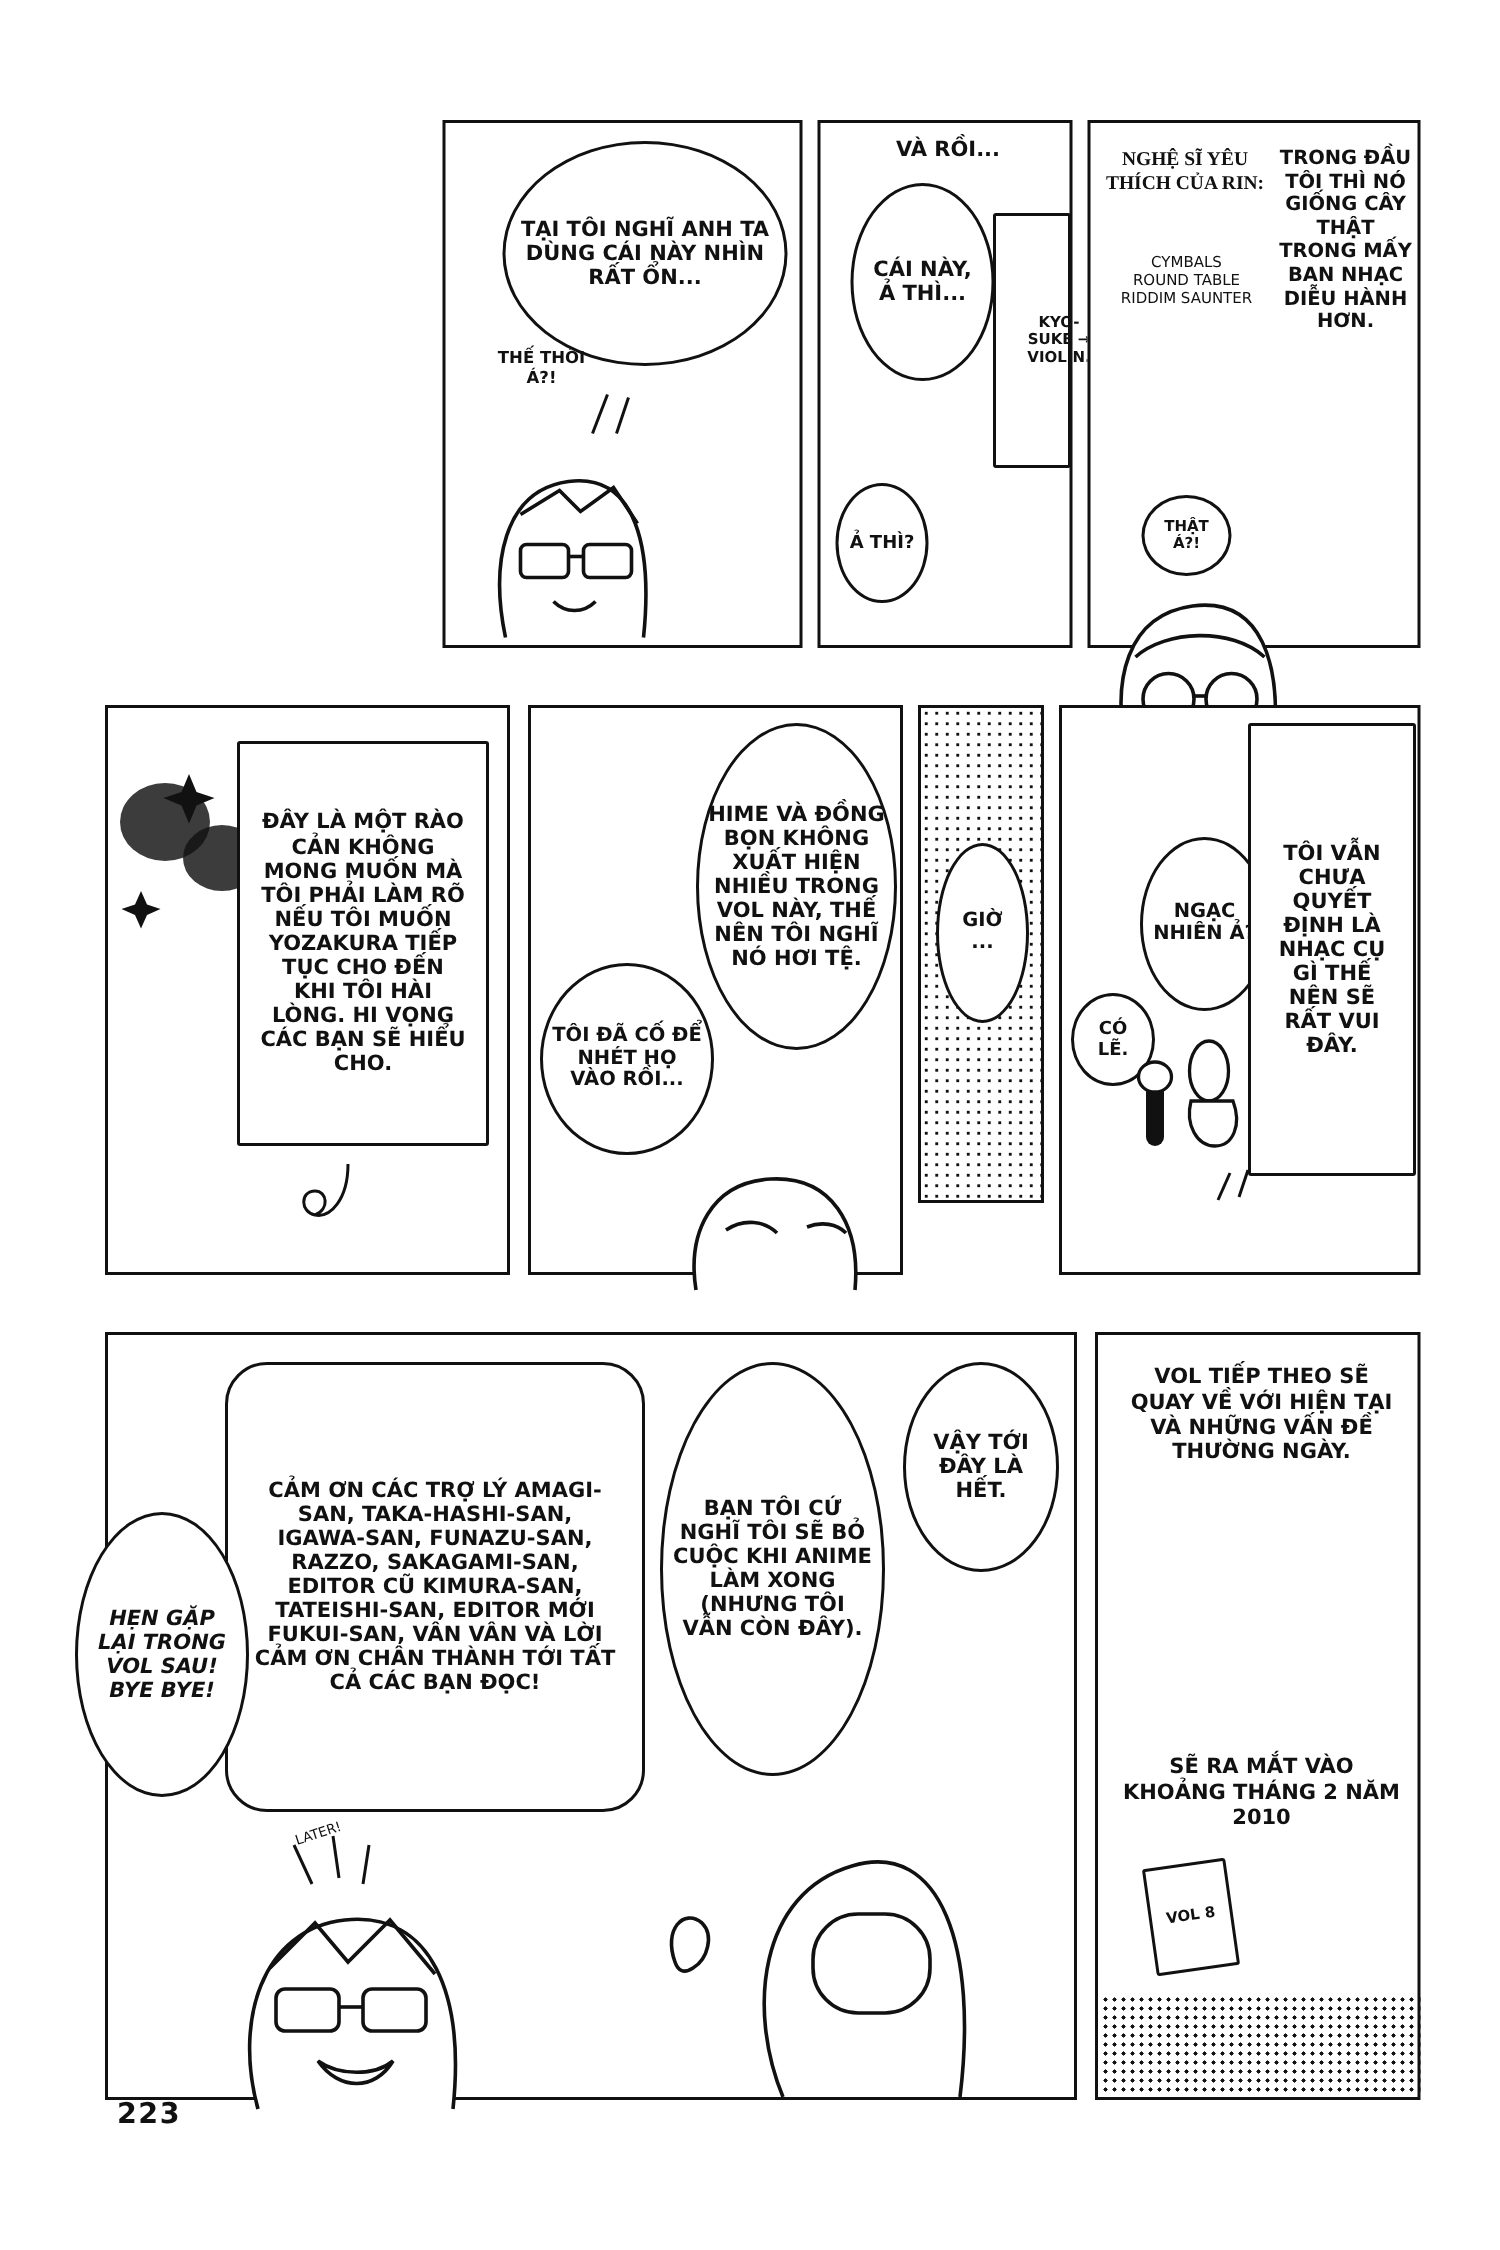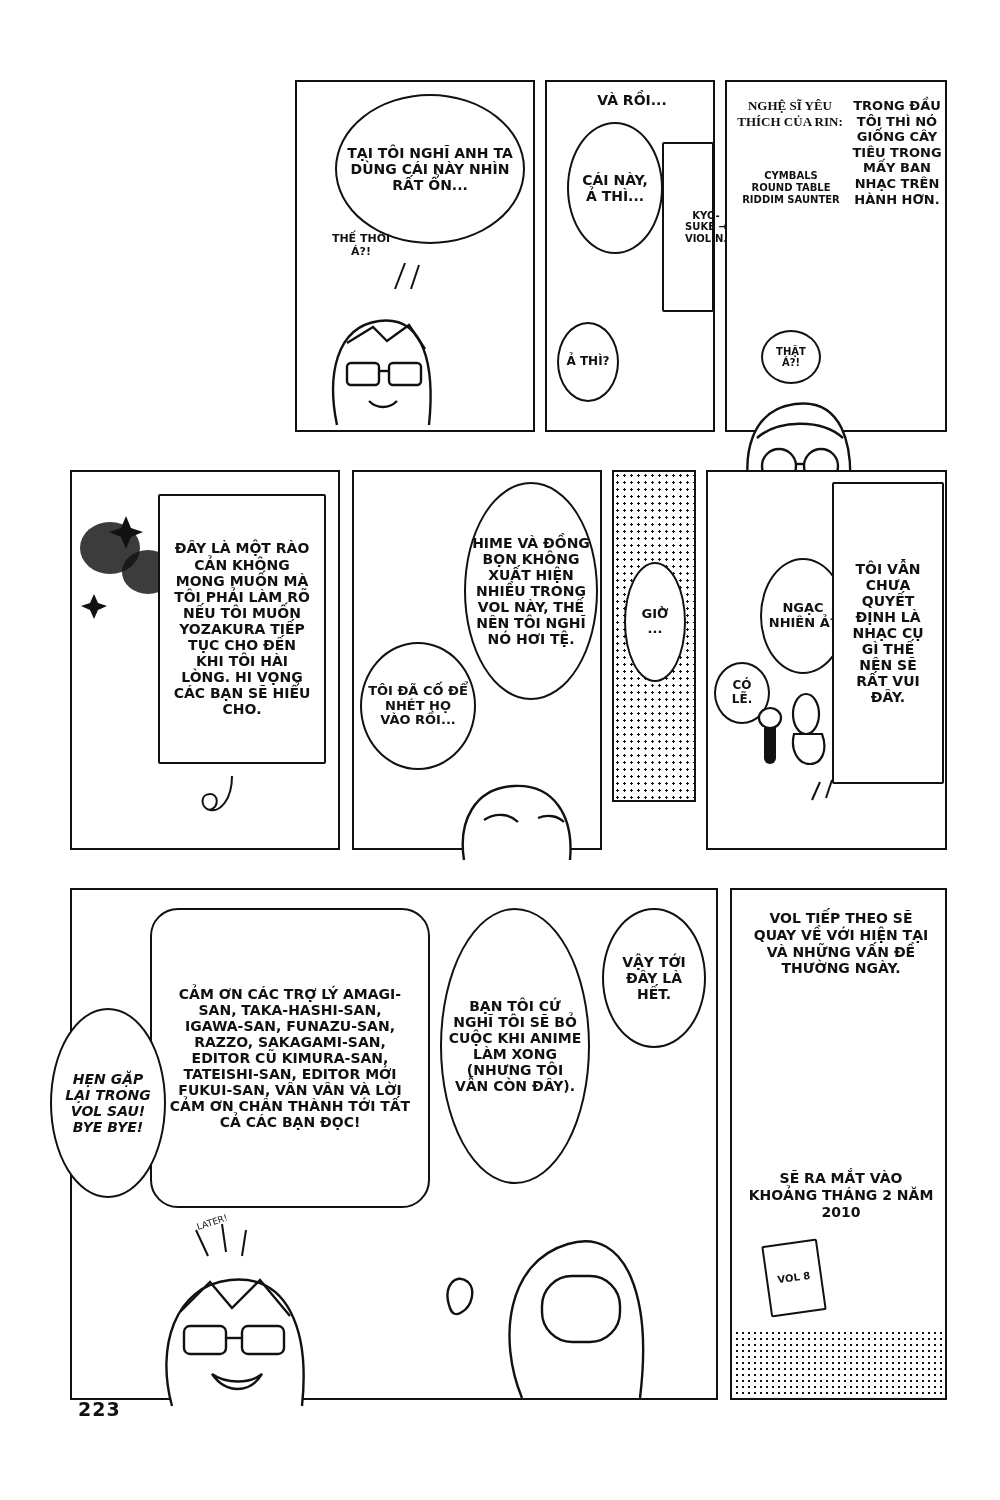--- a/index.html
+++ b/index.html
@@ -7,21 +7,21 @@
   .page{position:absolute;left:0;top:0;width:1000px;height:1500px;background:#fff;}
   .panel{position:absolute;border:2px solid #111;background:#fff;box-sizing:border-box;}
   .bubble{position:absolute;background:#fff;border:2px solid #111;box-sizing:border-box;
           display:flex;align-items:center;justify-content:center;text-align:center;
           font-family:"DejaVu Sans",sans-serif;font-weight:700;line-height:1.15;padding:6px;}
   .oval{border-radius:50%/50%;}
   .rect{border-radius:2px;}
   .round{border-radius:28px;}
   .txt{position:absolute;text-align:center;font-weight:700;line-height:1.2;}
   .small{font-size:11px;}
-  .tiny{font-size:10px;font-weight:700;}
+  .tiny{font-size:10px;font-weight:400;}
   .pageno{position:absolute;left:78px;top:1398px;font-size:19px;font-weight:700;letter-spacing:1px;}
   svg{display:block;overflow:visible;}
   .nb{position:absolute;}
   .screendot{background-image:radial-gradient(#111 1.1px, transparent 1.2px);background-size:7px 7px;}
   .screendot2{background-image:radial-gradient(#111 1.3px, transparent 1.4px);background-size:6px 6px;}
 </style>
 </head>
 <body>
 
 <div class="page">
@@ -49,21 +49,21 @@
     <div class="bubble oval" style="left:20px;top:40px;width:96px;height:132px;font-size:14px;">CÁI NÀY, Ả THÌ...</div>
     <div class="bubble rect" style="left:115px;top:60px;width:52px;height:170px;font-size:10px;white-space:pre-line;padding-left:42px;">KYO-SUKE → VIOLIN.</div>
     <div class="bubble oval" style="left:10px;top:240px;width:62px;height:80px;font-size:12px;">Ả THÌ?</div>
   </div>
 
   <div class="panel" style="left:725px;top:80px;width:222px;height:352px;">
     <div class="txt" style="left:8px;top:16px;width:110px;font-size:13px;font-family:Liberation Serif, serif;">NGHỆ SĨ YÊU THÍCH CỦA RIN:</div>
     <div class="txt tiny" style="left:6px;top:88px;width:116px;white-space:pre-line;">CYMBALS
 ROUND TABLE
 RIDDIM SAUNTER</div>
-    <div class="txt" style="left:124px;top:16px;width:92px;font-size:13px;">TRONG ĐẦU TÔI THÌ NÓ GIỐNG CÂY TIÊU TRONG MẤY BAN NHẠC TRÊN HÀNH HƠN.</div>
+    <div class="txt" style="left:124px;top:16px;width:92px;font-size:13px;">TRONG ĐẦU TÔI THÌ NÓ GIỐNG CÂY THẬT TRONG MẤY BAN NHẠC DIỄU HÀNH HƠN.</div>
     <div class="bubble oval" style="left:34px;top:248px;width:60px;height:54px;font-size:10px;">THẬT Á?!</div>
     <svg class="nb" style="left:10px;top:290px;" width="130" height="130" viewBox="0 0 130 130">
       <path d="M14 128 C4 82 14 38 58 32 C104 26 118 70 112 128" fill="#fff" stroke="#111" stroke-width="2.4"></path>
       <path d="M20 66 C40 48 84 46 106 66" fill="none" stroke="#111" stroke-width="2.4"></path>
       <circle cx="42" cy="94" r="17" fill="none" stroke="#111" stroke-width="2.4"></circle>
       <circle cx="84" cy="94" r="17" fill="none" stroke="#111" stroke-width="2.4"></circle>
       <line x1="59" y1="92" x2="67" y2="92" stroke="#111" stroke-width="2.4"></line>
       <path d="M56 118 C62 124 70 124 76 118" fill="none" stroke="#111" stroke-width="2"></path>
     </svg>
   </div>

